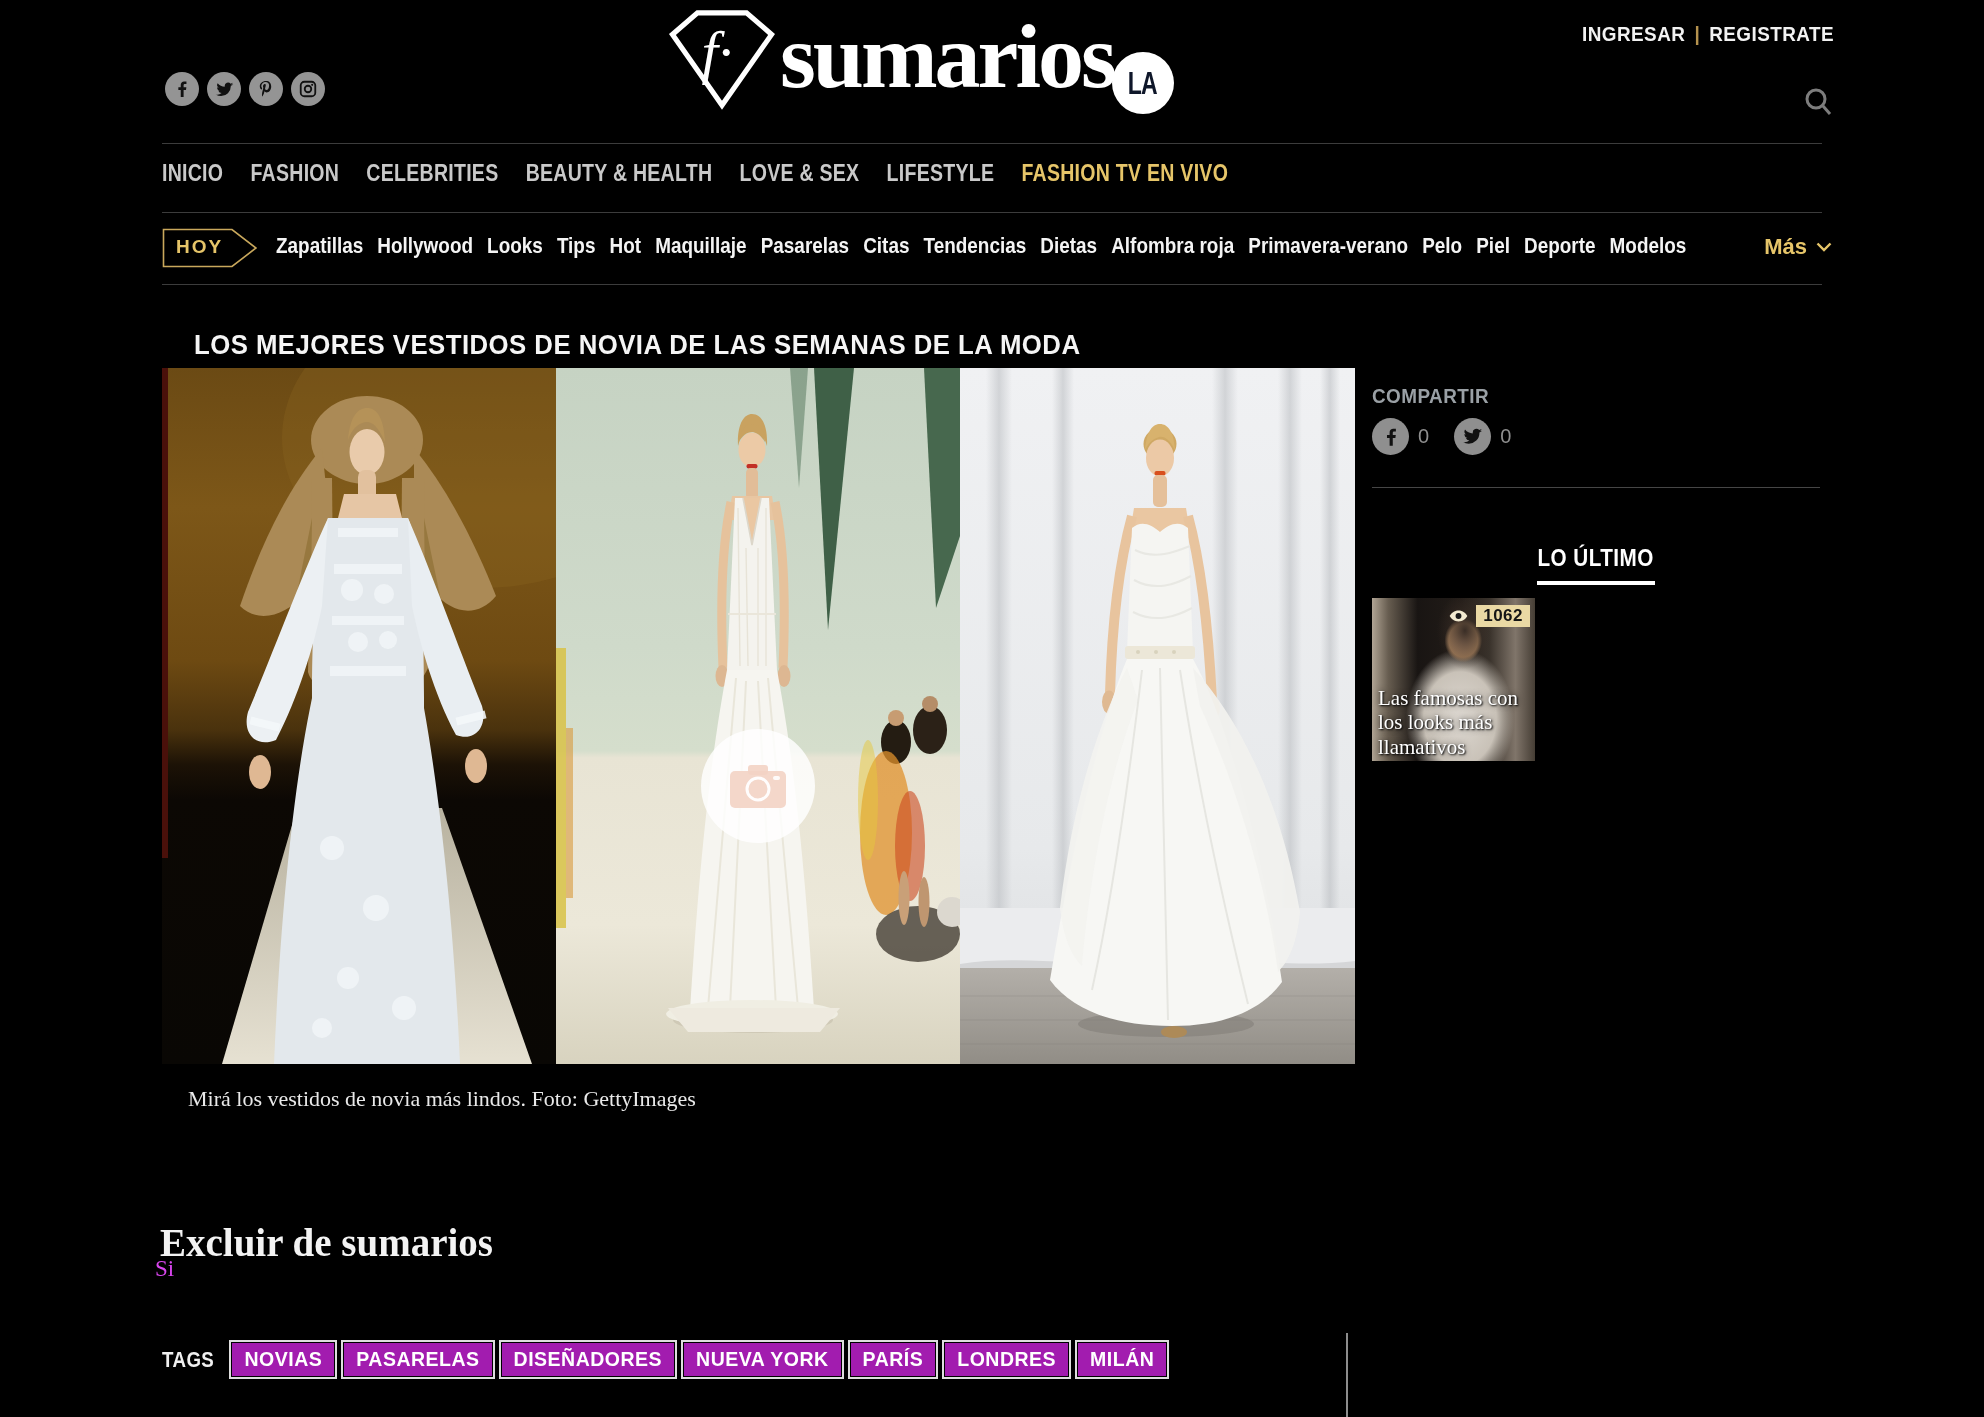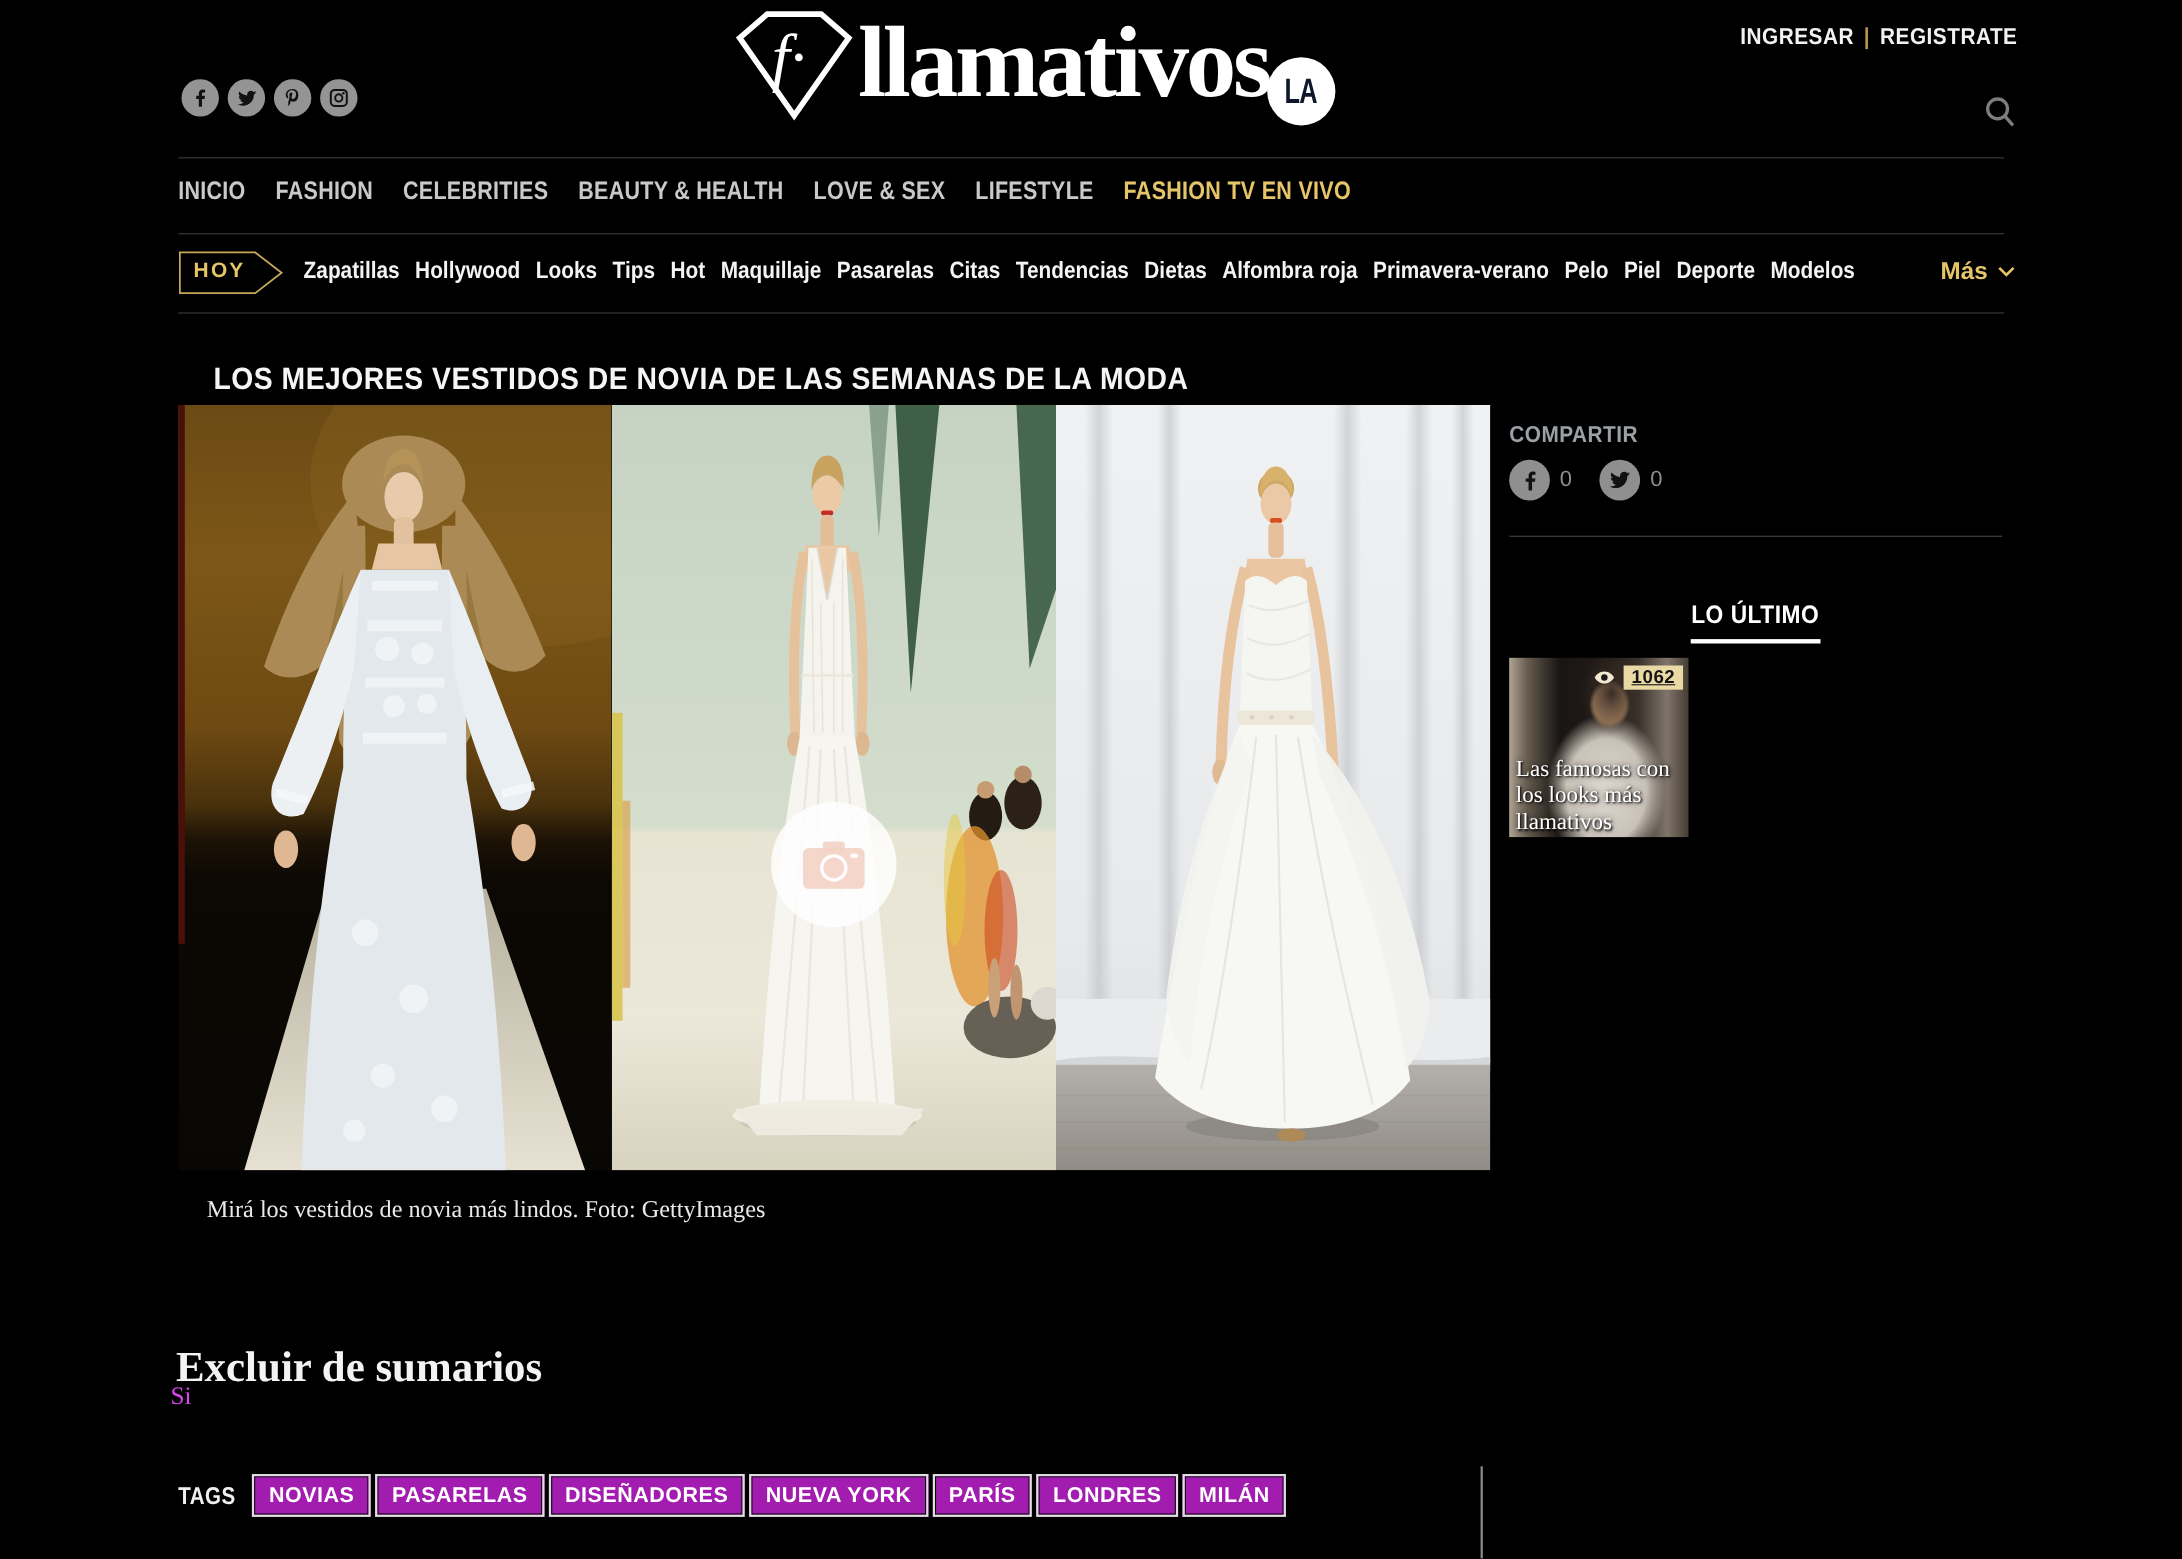--- a/index.html
+++ b/index.html
@@ -73,21 +73,21 @@
   .side-hr { position:absolute; left:1372px; top:487px; width:448px; height:1px; background:#464646; }
   .latest-title-wrap { position:absolute; left:1372px; top:505px; width:448px; text-align:center;margin-top:40px; }
   .latest-title { display:inline-block; font-size:23px; font-weight:700; color:#fff;
                   letter-spacing:.5px; transform:scaleX(.9); }
   .latest-underline { width:118px; height:4px; background:#fff; margin:9px auto 0; }
   .thumb { position:absolute; top:598px; width:163px; height:163px; overflow:hidden; cursor:pointer; }
   .thumb-cap { position:absolute; left:6px; bottom:2px; font-family:"Liberation Serif", serif;
                font-size:21px; line-height:1.16; color:#fff; text-shadow:1px 1px 2px #000, 0 0 6px rgba(0,0,0,.7); }
   .views-badge { position:absolute; top:7px; right:5px; display:flex; align-items:center; gap:5px; }
   .views-num { background:#ead9a4; color:#151515; font-weight:700; font-size:17px;
-               padding:1px 7px; letter-spacing:.5px;text-decoration:underline; }
+               padding:1px 7px; letter-spacing:.5px; }
   .vline { position:absolute; left:1346px; top:1333px; width:2px; height:84px; background:#8d8d8d; }
 </style>
 </head>
 <body>
 
 <div class="page">
 
   <div class="social-row">
     <div class="soc">
       <svg width="20" height="20" viewBox="0 0 20 20">
@@ -111,21 +111,21 @@
           <circle cx="15.6" cy="6.4" r="1.2" fill="#111"></circle>
         </svg>
     </div>
   </div>
 
   <div class="logo-wrap">
     <svg width="116" height="106" viewBox="0 0 200 186" style="margin-top:2px;">
       <path d="M57,12 L143,12 L187,50 L100,174 L13,50 Z" fill="none" stroke="#fff" stroke-width="9"></path>
       <text x="64" y="116" font-family="Liberation Serif, serif" font-style="italic" font-size="104" fill="#fff">f·</text>
     </svg>
-    <div class="logo-text">llamativos</div>
+    <div class="logo-text">sumarios</div>
     <div class="la-badge">
         <span>LA</span>
       </div>
   </div>
 
   <div class="auth">
     <a>INGRESAR</a>
     <span class="sep">|</span>
     <a>REGISTRATE</a>
   </div>

